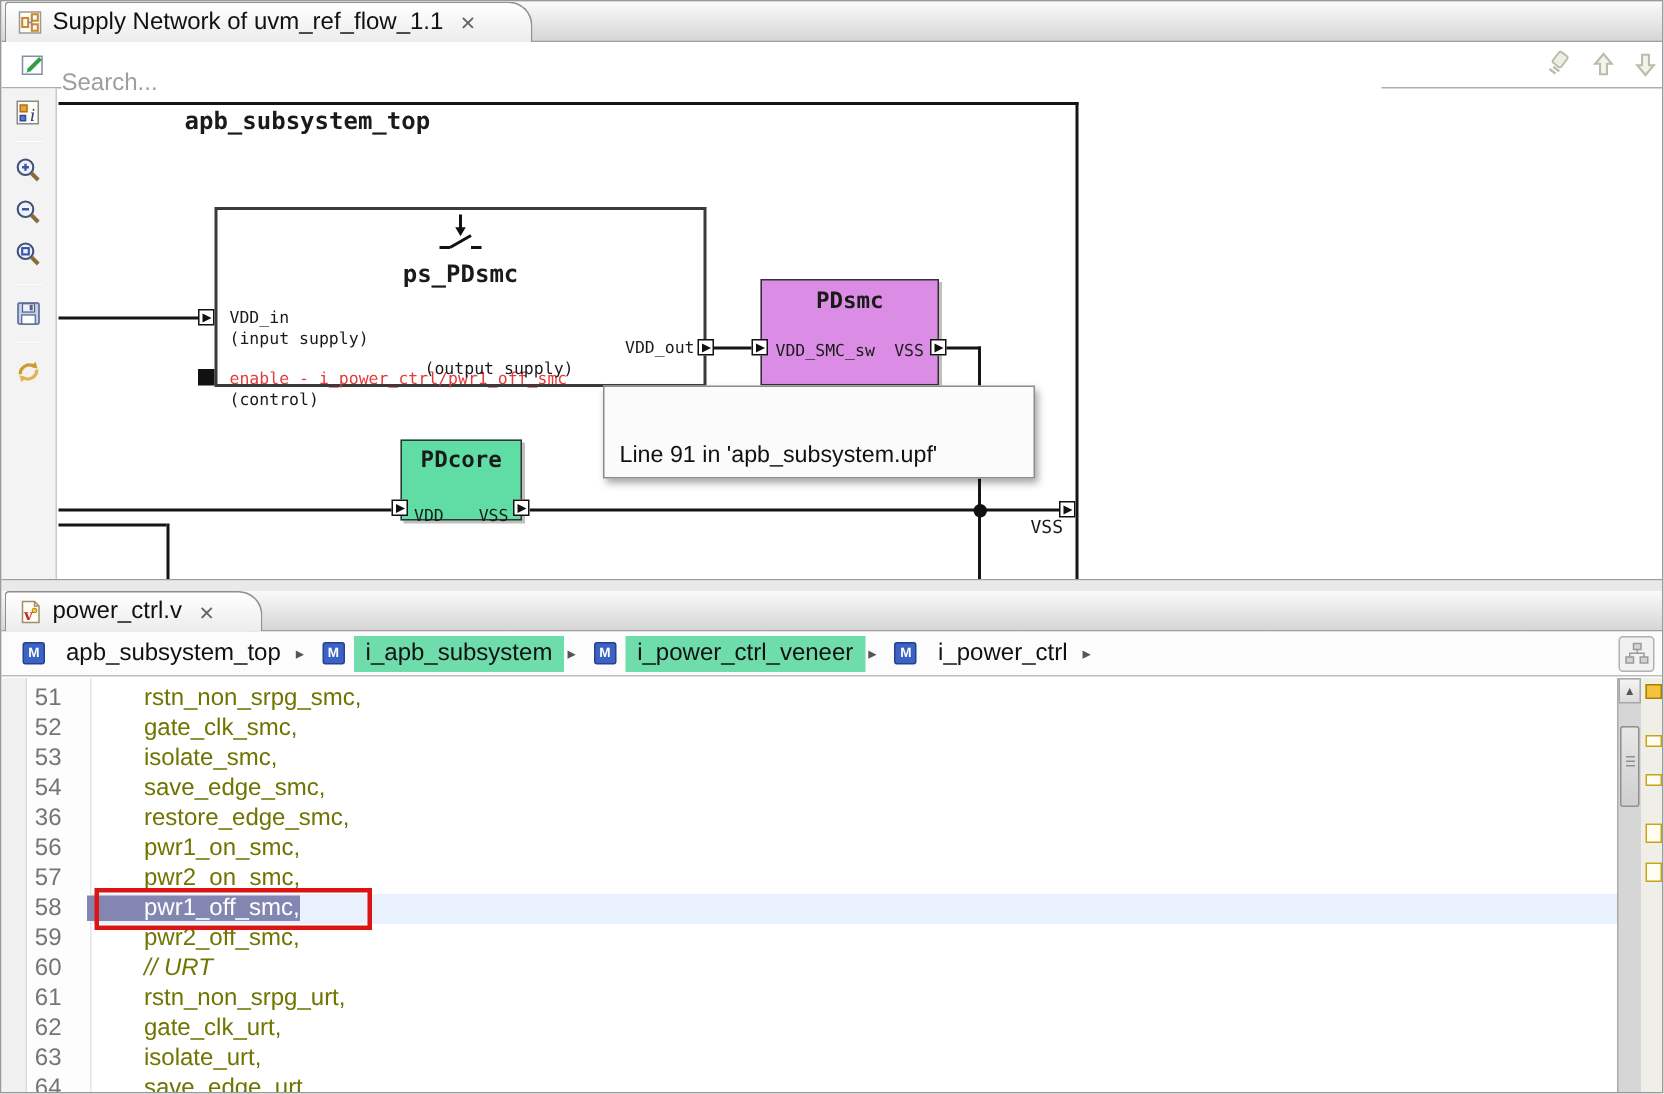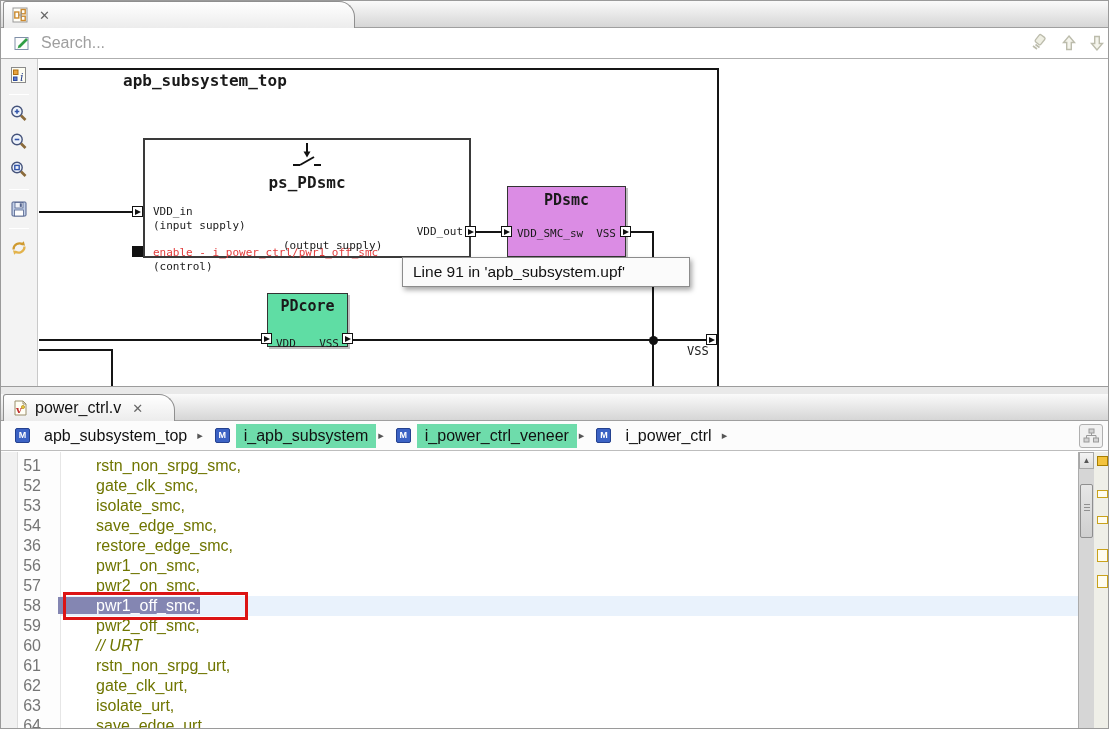--- a/index.html
+++ b/index.html
@@ -20,21 +20,21 @@
   .tab { top:0; height:27px; background:linear-gradient(#ffffff,#ececec);
     border:1px solid #8f8f8f; border-bottom:none;
     border-radius:3px 16px 0 0; display:flex; align-items:center;
     padding:0 12px 0 8px; gap:7px; }
   .tab-title { font-size:16px; color:#111; white-space:nowrap; }
   .tab-close { font-size:13px; color:#666; margin-left:4px; cursor:default; }
 
   
   .searchbar { left:0; top:27px; width:1109px; height:31px; background:#fff;
     border-bottom:1px solid #aeaeae; }
-  .search-input { position:absolute; left:40px; top:3px; width:880px; height:24px;
+  .search-input { position:absolute; left:40px; top:16px; width:880px; height:24px;
     border:none; outline:none; font-size:16px; color:#333;
     font-family:"Liberation Sans",sans-serif; }
   .search-input::placeholder { color:#9e9e9e; opacity:1; }
 
   
   .toolbar { left:0; top:58px; width:37px; height:327px; background:#f3f3f3;
     border-right:1px solid #c9c9c9; }
   .tbtn { position:relative; width:24px; height:24px; margin:4px auto 4px auto;
     display:flex; align-items:center; justify-content:center; border-radius:3px; }
   .tsep { width:20px; height:1px; background:#cdcdcd; border-bottom:1px solid #fff;
@@ -53,21 +53,21 @@
   .pmark, .pmark-filled { position:absolute; }
   .pmark-filled { width:11px; height:11px; background:#111; }
   .junction { width:9px; height:9px; border-radius:50%; background:#111; }
 
   
   .menu-item-hl { background:linear-gradient(#b2b2b2,#8f8f8f); color:#fff;
     border:1px solid #6f6f6f; box-shadow:1px 1px 3px rgba(0,0,0,.35); }
   .submenu { background:#fbfbfb; border:1px solid #8c8c8c;
     box-shadow:2px 3px 5px rgba(0,0,0,.35); }
   .submenu-item { height:26px; display:flex; align-items:center;
-    padding-left:10px; font-size:15.5px; color:#111; }
+    padding-left:10px; font-size:15.5px; color:#111;margin-top:32px; }
   .submenu-item.hl { background:linear-gradient(#b2b2b2,#929292); color:#fff; }
 
   
   .breadcrumb { left:0; top:420px; width:1109px; height:30px; background:#fcfcfc;
     border-bottom:1px solid #bdbdbd; display:flex; align-items:center;
     padding-left:14px; }
   .bc-icon { width:15px; height:15px; background:#3b62c4; border:1px solid #24418f;
     border-radius:2px; color:#fff; font-size:9px; font-weight:bold; line-height:13px;
     text-align:center; margin:0 6px 0 10px; flex:0 0 auto; }
   .bc-label { font-size:16px; color:#111; padding:3px 8px; white-space:nowrap; }
@@ -122,20 +122,21 @@
     <div class="abs tab" style="left:2px; width:352px;">
       <span id="icon-supply-tab">
           <svg width="16" height="16" viewBox="0 0 16 16">
             <rect x="1" y="1" width="14" height="14" fill="#fffef8" stroke="#999"></rect>
             <rect x="2.8" y="5" width="4" height="6" fill="none" stroke="#cc8a2e" stroke-width="1.4"></rect>
             <rect x="9.2" y="2.5" width="4" height="4.3" fill="none" stroke="#cc8a2e" stroke-width="1.4"></rect>
             <rect x="9.2" y="9.2" width="4" height="4.3" fill="none" stroke="#cc8a2e" stroke-width="1.4"></rect>
             <path d="M6.8 8 H9.2 M9.2 4.6 V11.4" stroke="#8a8a8a" fill="none"></path>
           </svg>
         </span>
+      <span class="tab-title">Supply Network of uvm_ref_flow_1.1</span>
       <span class="tab-close">✕</span>
     </div>
   </div>
 
   <div class="abs searchbar">
     <span class="abs" style="left:12px; top:6px;" id="icon-edit">
         <svg width="19" height="19" viewBox="0 0 19 19">
           <rect x="2" y="3.5" width="13" height="12" fill="#fdfdfd" stroke="#8090a8"></rect>
           <path d="M6 13 L14 5" stroke="#2f9e44" stroke-width="2.6"></path>
           <path d="M4.6 14.6 L7 13.2 L5.6 11.8 Z" fill="#2f9e44"></path>

